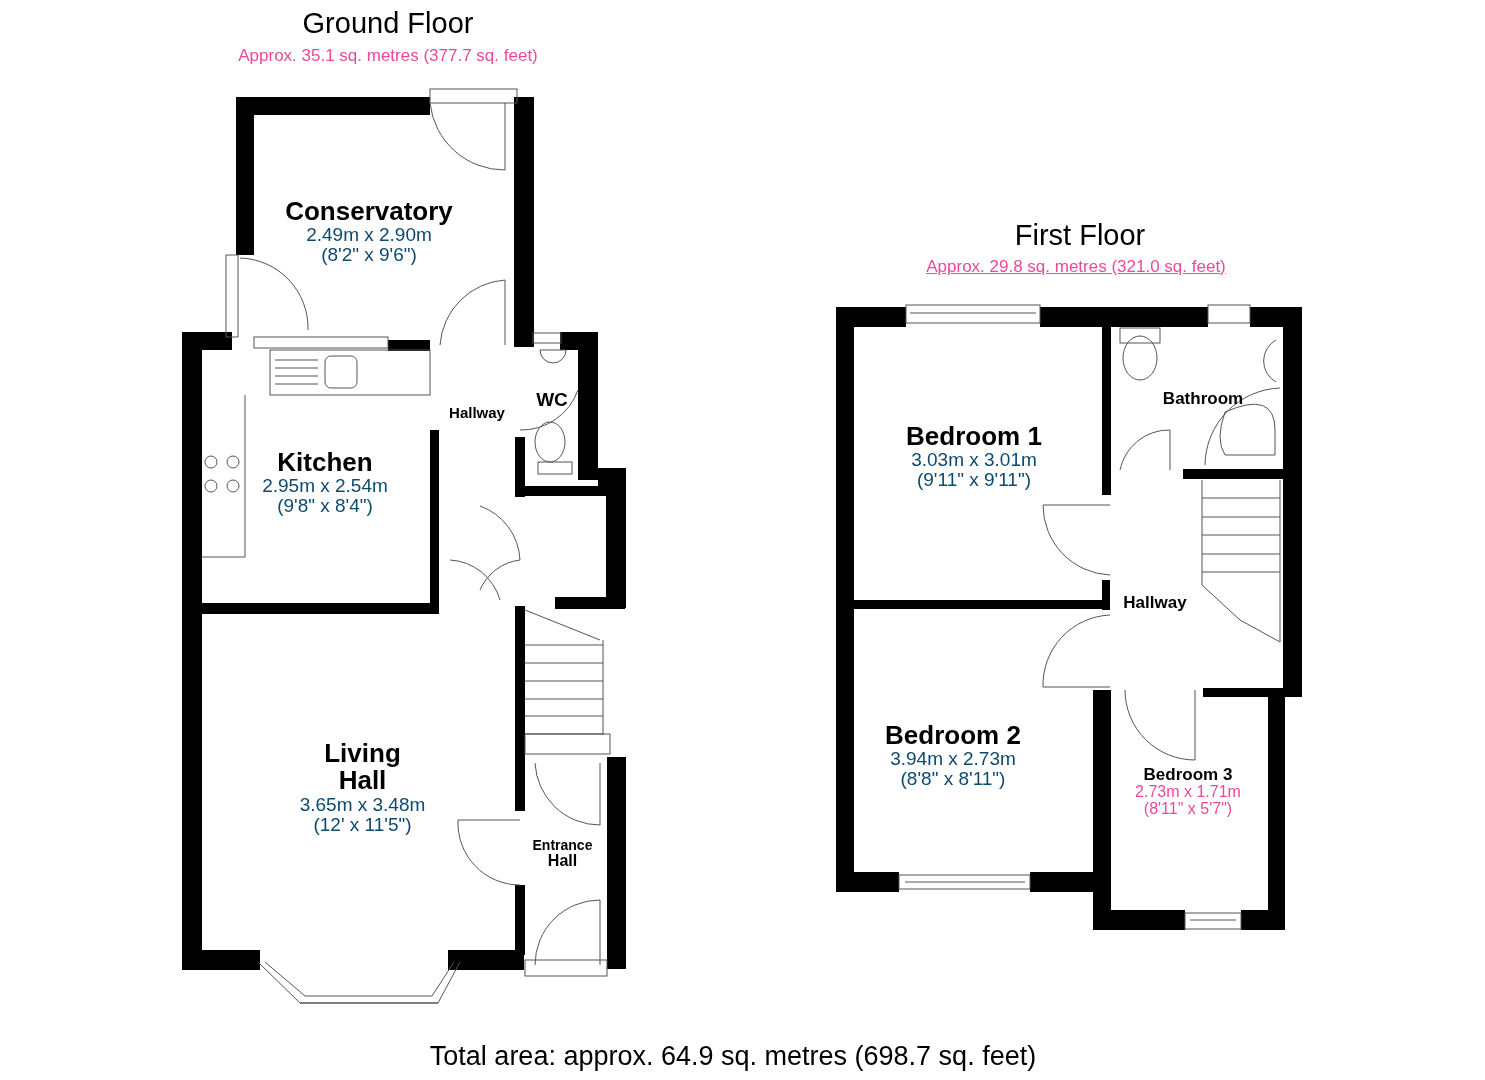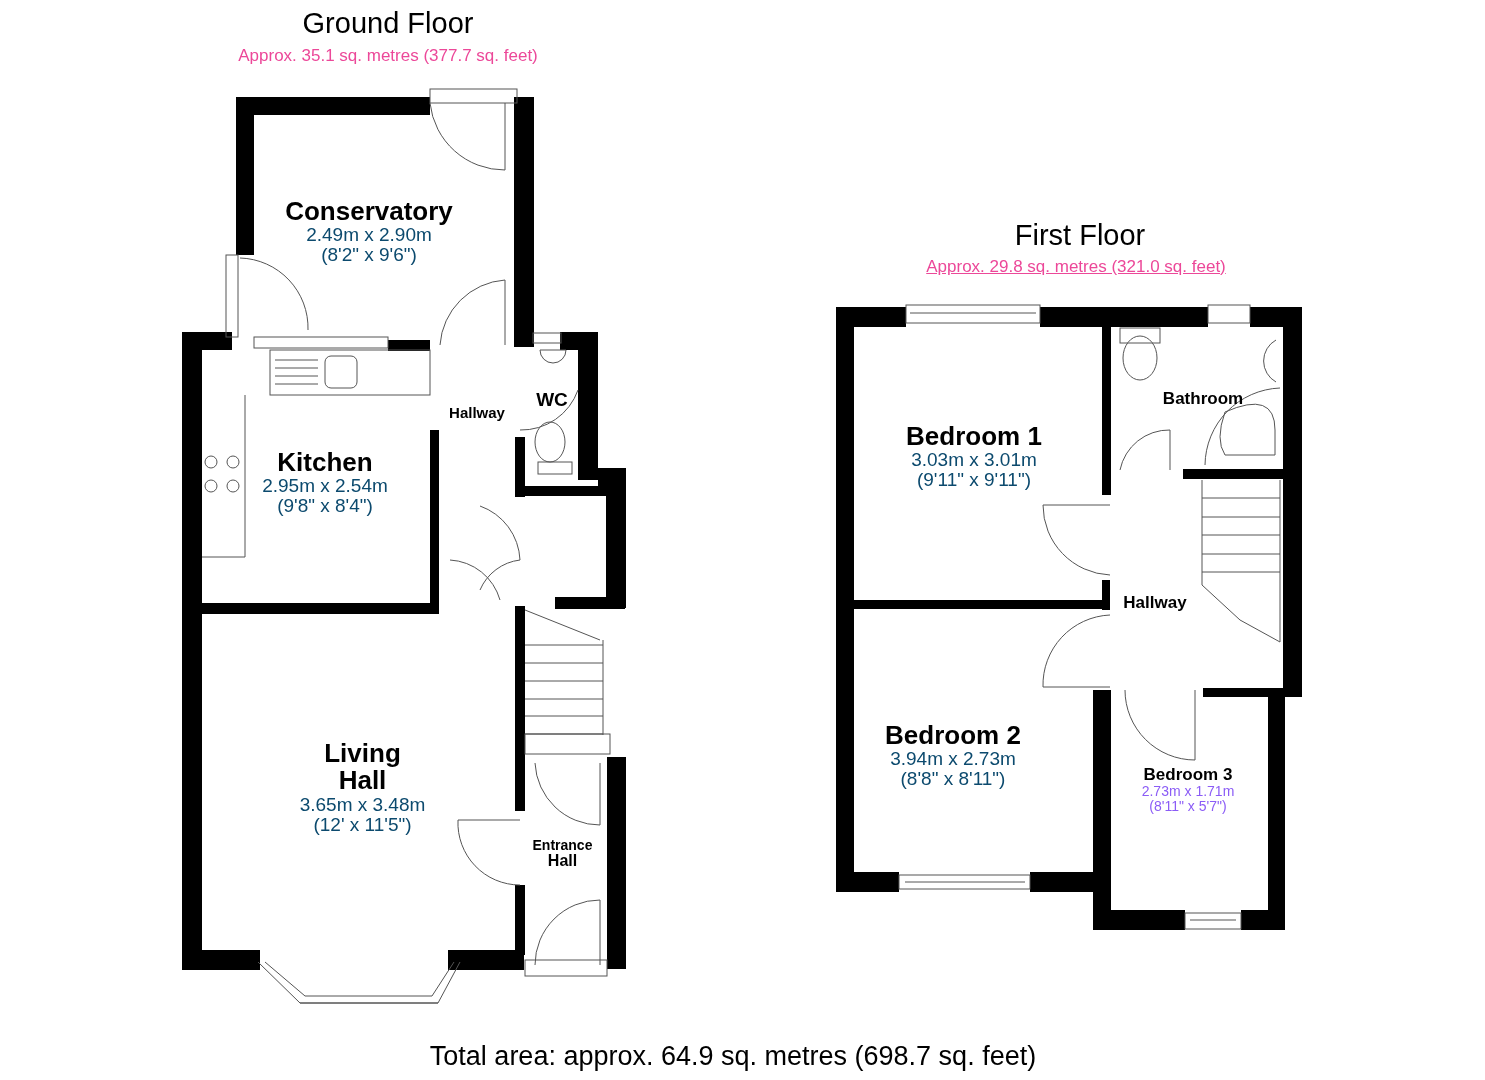--- a/index.html
+++ b/index.html
@@ -4,21 +4,21 @@
 <style>
   html, body { margin:0; padding:0; background:#ffffff; }
   body { width:1485px; height:1080px; position:relative; overflow:hidden; font-family:"Liberation Sans", sans-serif; color:#000; }
   .plan-svg { position:absolute; left:0; top:0; }
   .lbl { position:absolute; text-align:center; white-space:nowrap; line-height:1.05; }
   .floor-title { font-weight:normal; font-size:29px; }
   .floor-sub { font-size:17px; color:#ec4899; }
   .room-name { font-weight:bold; font-size:26px; }
   .room-name-sm { font-weight:bold; font-size:17px; }
   .room-dim { font-size:19px; color:#0c4a6e; }
-  .room-dim-sm { font-size:14px; color:#8b5cf6; }
+  .room-dim-sm { font-size:16px; color:#ec4899; }
   .total { font-size:27px; }
 </style>
 </head>
 <body>
 
 <svg class="plan-svg" width="1485" height="1080" viewBox="0 0 1485 1080" xmlns="http://www.w3.org/2000/svg">
   <g fill="#000">
 
     <rect x="236" y="97" width="18" height="158"></rect>
     <rect x="236" y="97" width="194" height="18"></rect>

